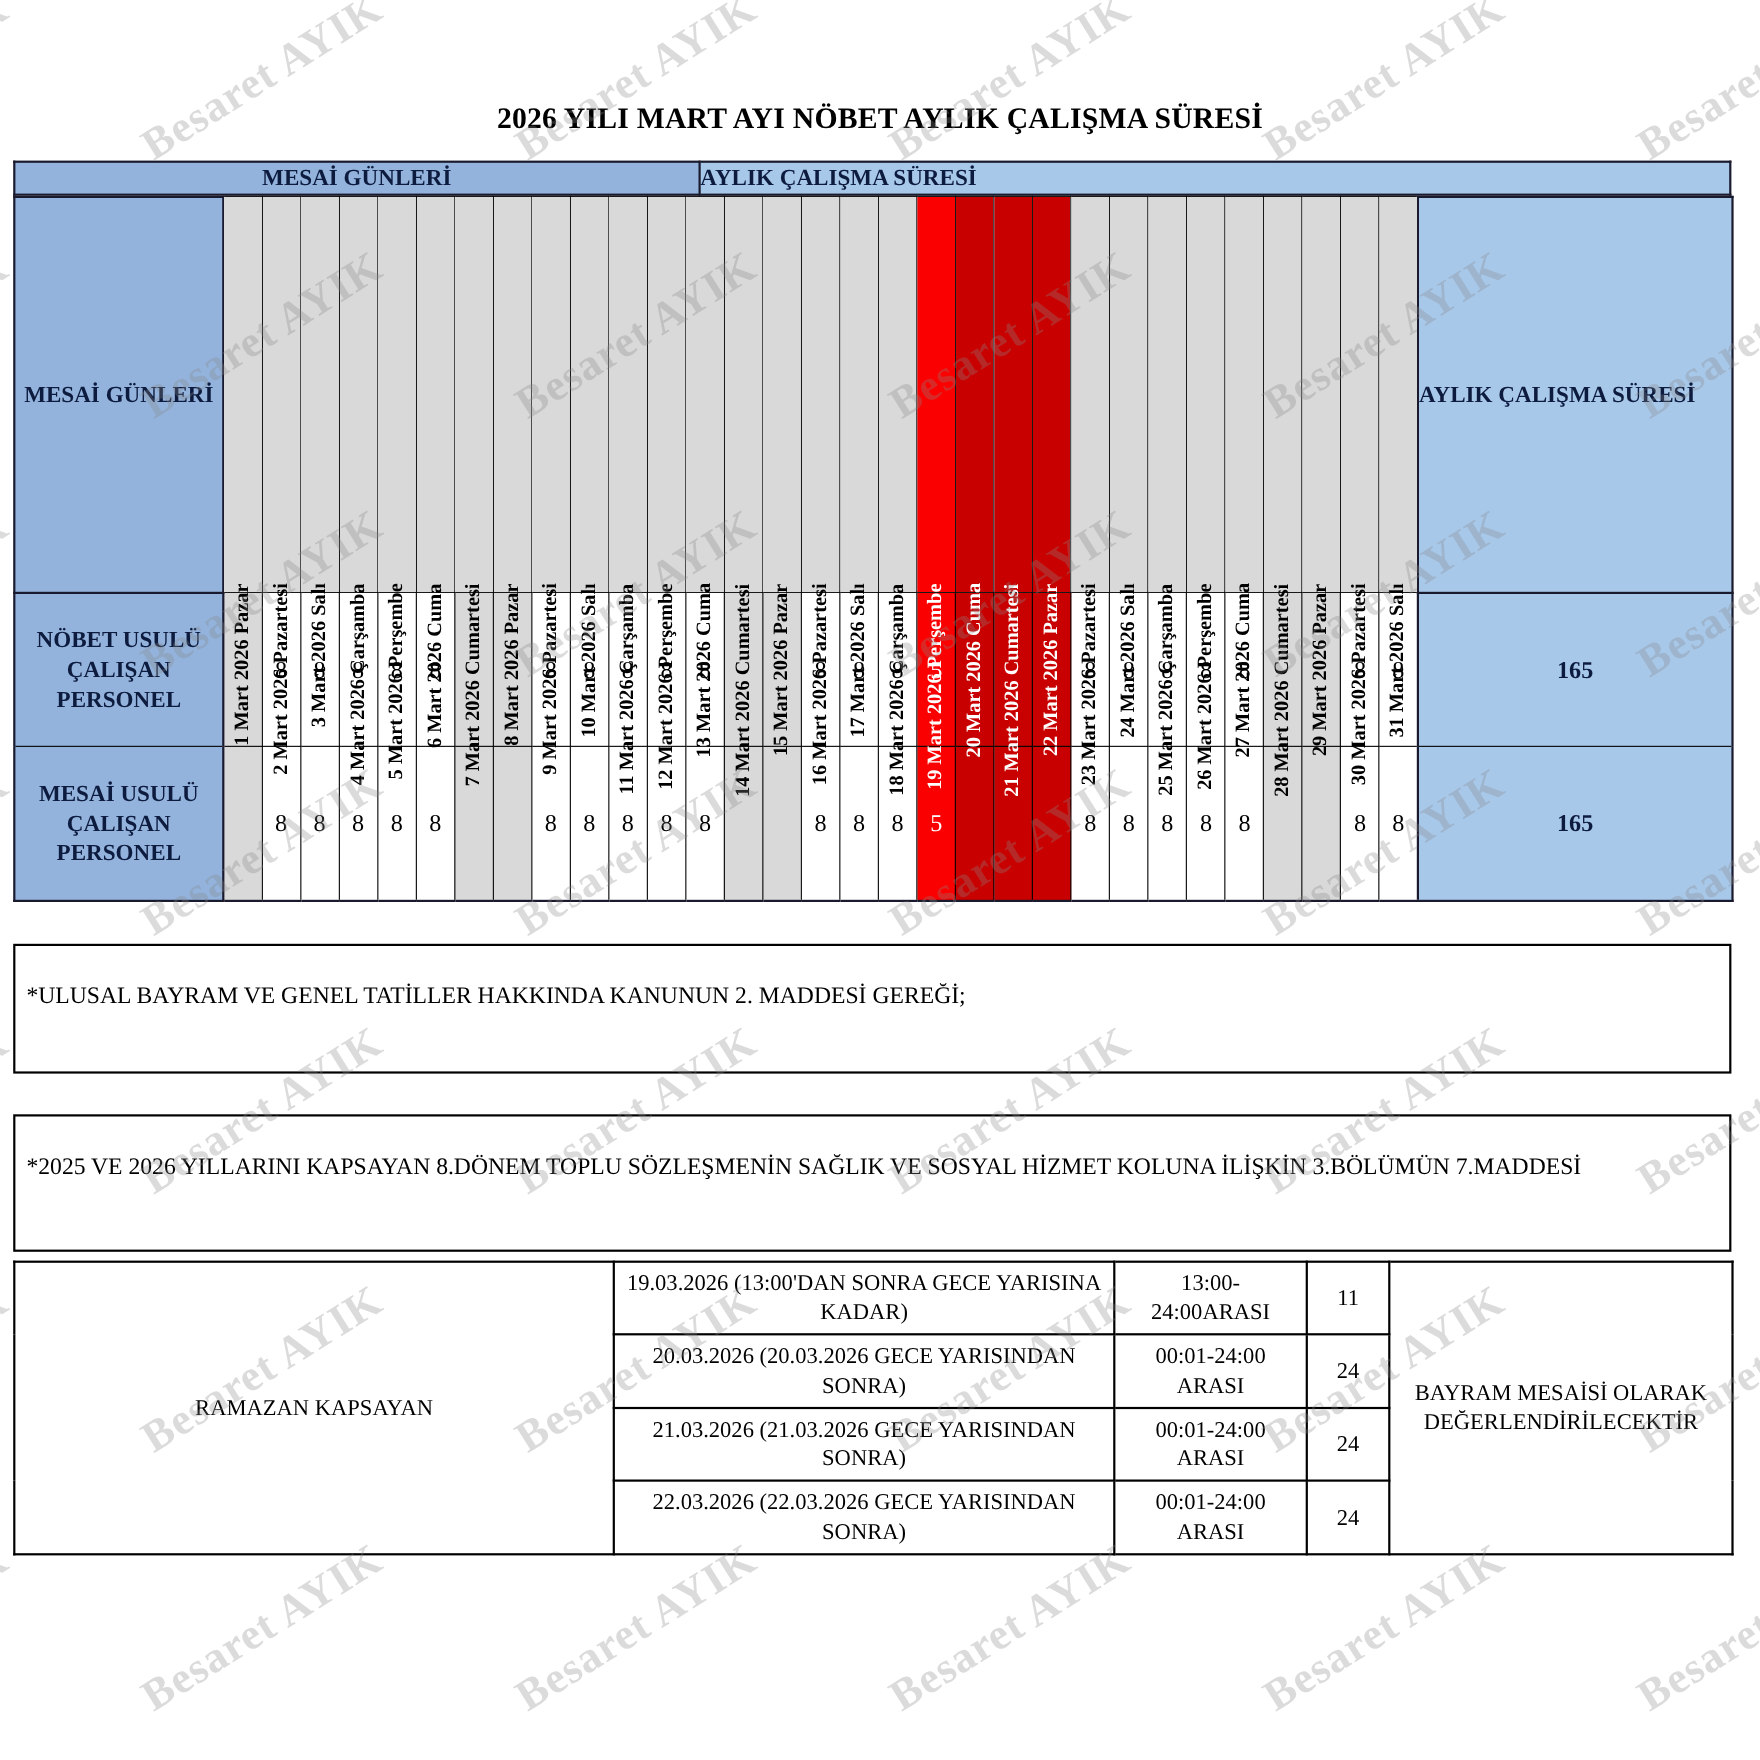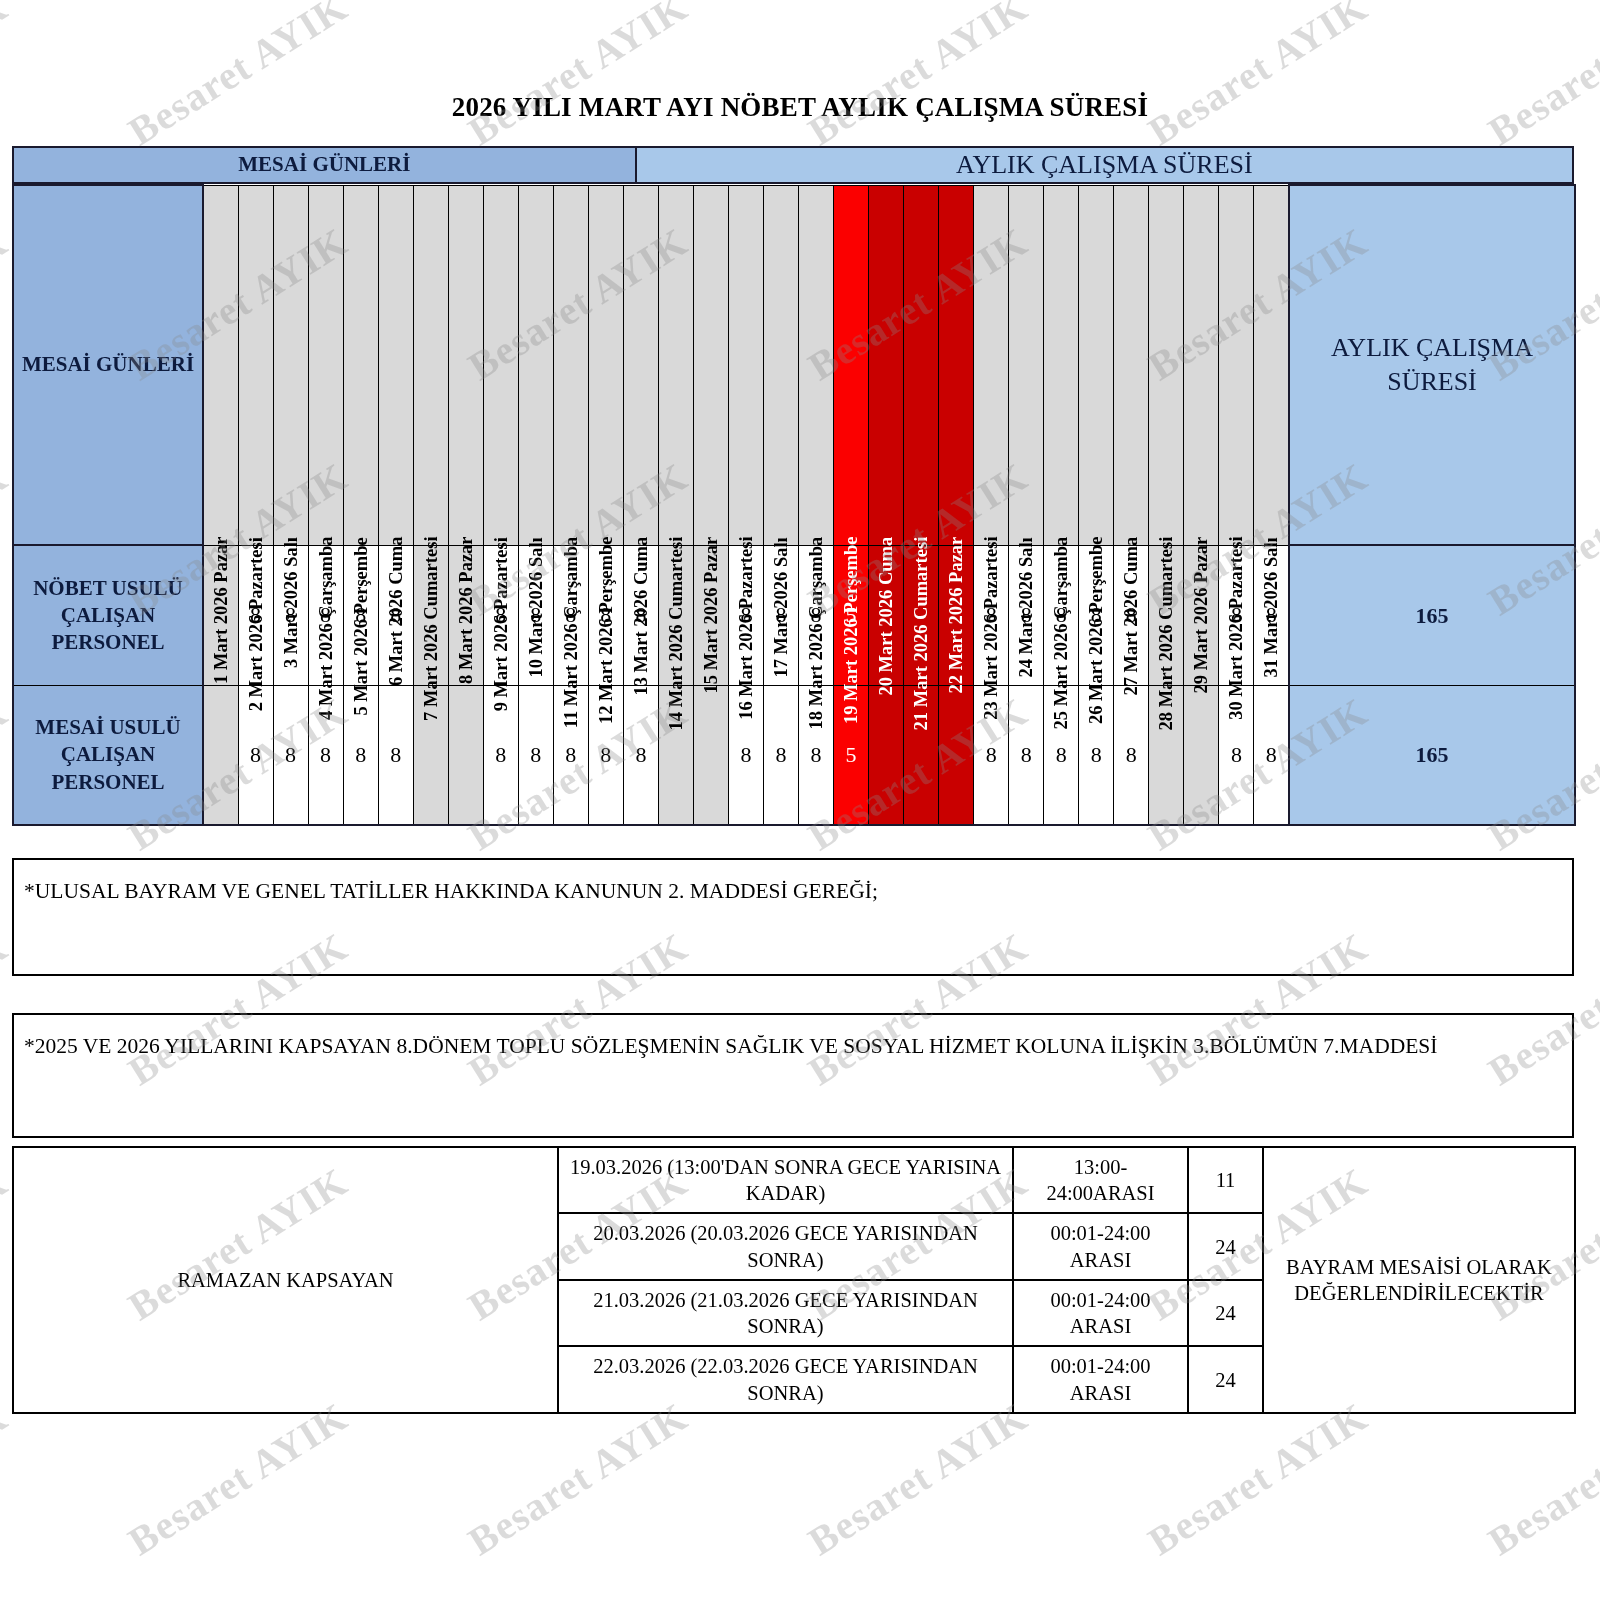--- a/index.html
+++ b/index.html
@@ -90,23 +90,23 @@
     border-left: 2px solid #1a1a2e !important;
     border-right: 2px solid #1a1a2e !important;
   }
   .lbl-row.last { border-bottom: 2px solid #1a1a2e !important; }
 
   
   .tot-head {
     width: 286px;
     background: #a8c8ea;
     color: #0d1b3e;
-    font-weight: 400;
-    font-size: 26px;
-    text-align: center;
+    font-weight: 700;
+    font-size: 21px;
+    text-align: left;
     line-height: 1.32;
     vertical-align: middle;
     border: 2px solid #1a1a2e !important;
   }
   .tot-cell {
     width: 286px;
     background: #a8c8ea;
     color: #0d1b3e;
     font-weight: 700;
     font-size: 22px;
@@ -157,21 +157,21 @@
   td.dcell.hi-dark { background: #c90000; color: #ffffff; }
   tr.datarow.last td.dcell { border-bottom: 2px solid #1a1a2e; }
 
   
   .note {
     position: absolute;
     left: 12px;
     width: 1562px;
     border: 2px solid #000;
     background: #fff;
-    padding: 14px 10px 12px 10px;
+    padding: 28px 10px 12px 10px;
     z-index: 3;
     font-size: 21.5px;
     color: #000;
     line-height: 1.62;
   }
   .note p { margin: 0 0 14px 0; }
   .note p:last-child { margin-bottom: 0; }
   .note b { font-weight: 700; }
   #note1 { top: 858px; height: 118px; }
   #note2 { top: 1013px; height: 125px; }

